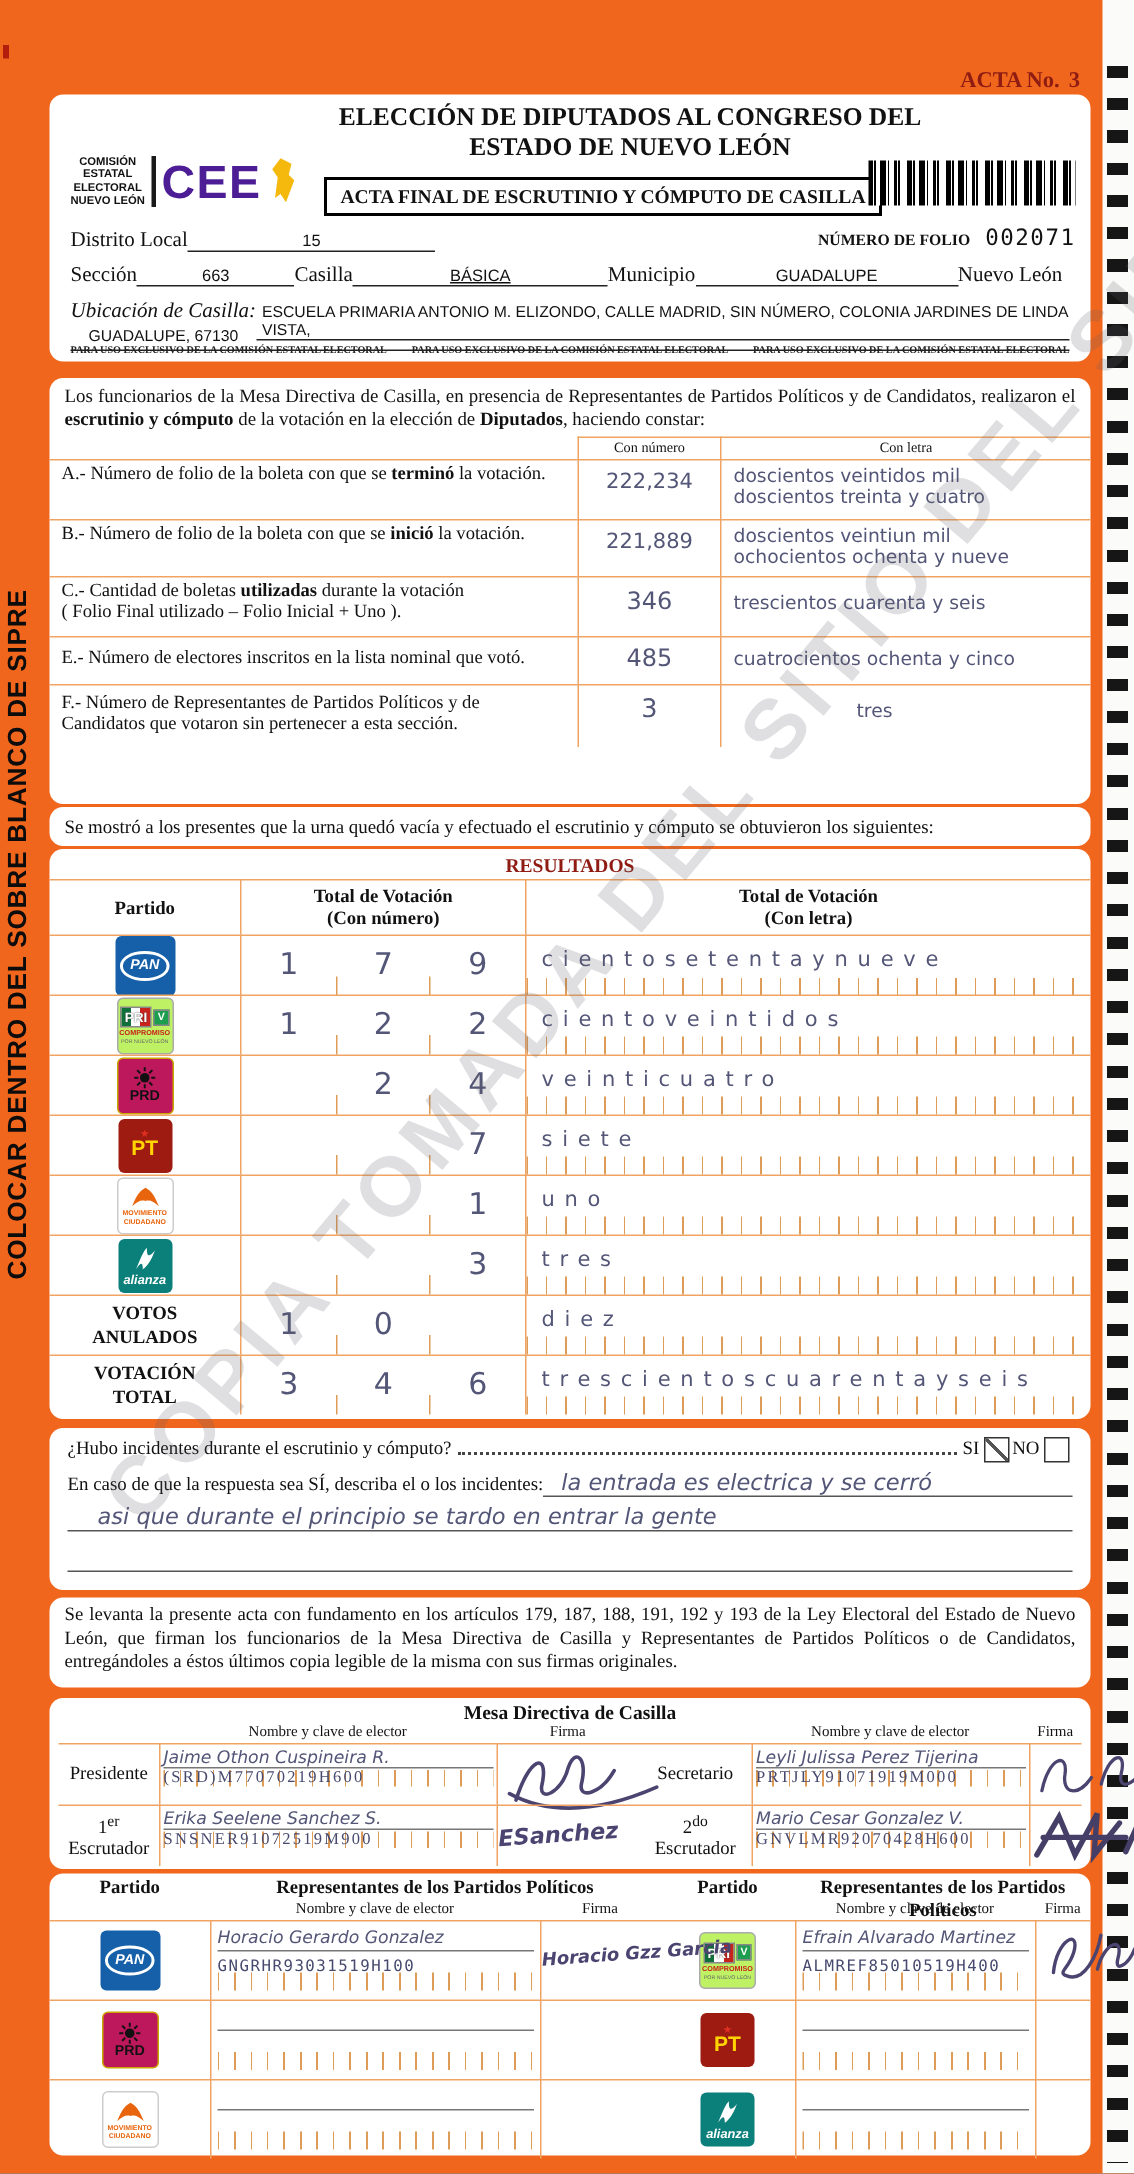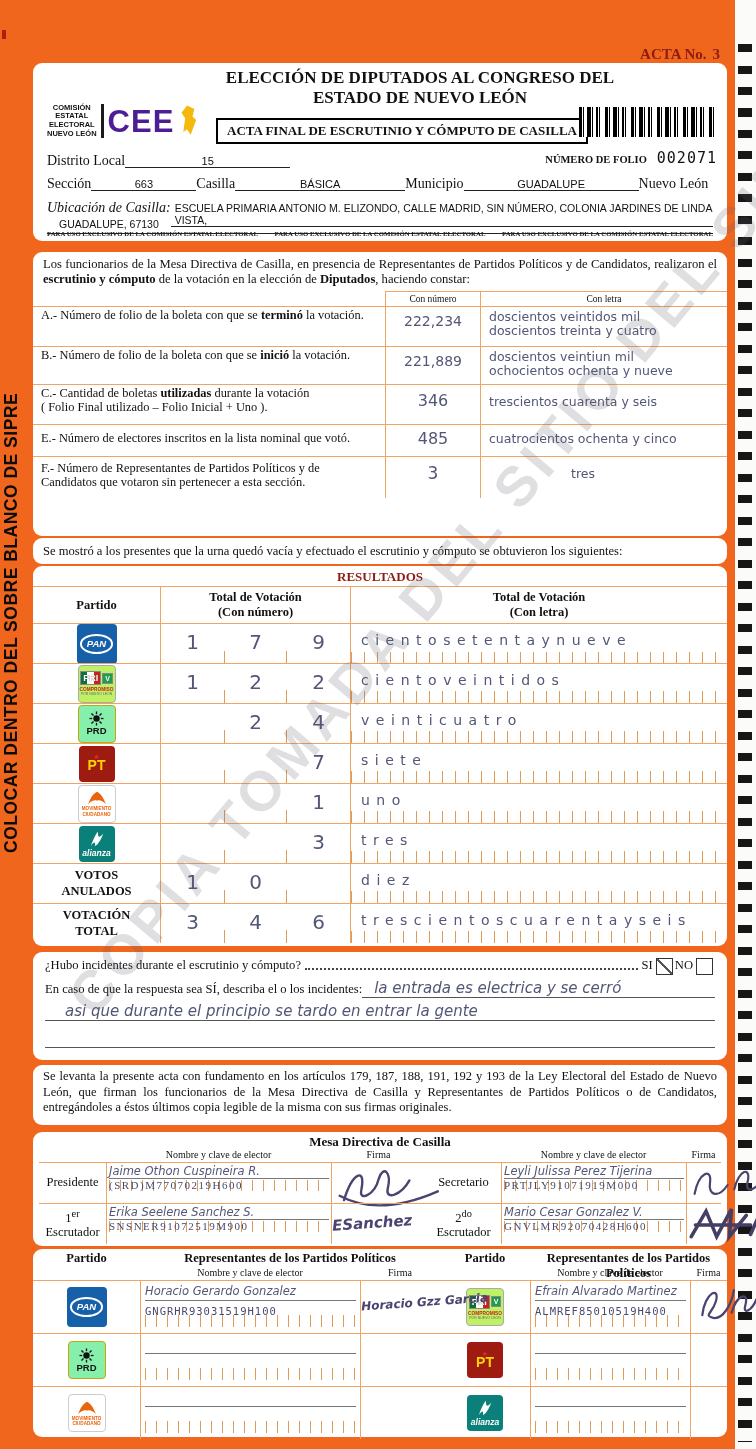--- a/index.html
+++ b/index.html
@@ -93,21 +93,21 @@
   .pan .oval{border:2px solid #fff;border-radius:50%;padding:3px 5px;color:#fff;
         font-weight:bold;font-size:9.5px;font-style:italic;line-height:1;}
   .pri{background:#bef264;border:1px solid #aaa;}
   .pri-top{display:flex;gap:1px;align-items:center;}
   .pri-txt{background:linear-gradient(90deg,#10703c 33%,#fff 33% 66%,#c8241d 66%);
         color:#083; -webkit-text-stroke:0; font-weight:bold;font-size:9px;color:#fff;
         padding:1px 2px;border:0.5px solid #888;text-shadow:0 0 1px #333;}
   .pri-v{background:#1d9e4f;color:#fff;font-weight:bold;font-size:7px;padding:1px 2px;border:0.5px solid #888;}
   .pri-comp{color:#c8241d;font-weight:bold;font-size:4.8px;margin-top:2px;}
   .pri-sub{color:#666;font-size:3.5px;}
-  .prd{background:#86efac;border:1px solid #c9a600;}
+  .prd{background:#be185d;border:1px solid #c9a600;}
   .prd-txt{font-weight:bold;font-size:9.5px;color:#111;line-height:1;}
   .pt{background:#9e1b12;}
   .pt-star{color:#e03023;font-size:7px;line-height:3px;}
   .pt-txt{color:#ffd400;font-weight:bold;font-size:14px;line-height:1;}
   .mc{background:#fff;border:1px solid #ccc;}
   .mc-txt{color:#e8650d;font-weight:bold;font-size:4.6px;text-align:center;line-height:1.1;}
   .na{background:#0b7f7a;}
   .na-txt{color:#fff;font-weight:bold;font-size:8.5px;font-style:italic;}
   
   .ic{top:952px;height:108px;padding:6px 12px;}
@@ -196,21 +196,21 @@
       <span class="folio-val">002071</span>
     </div>
     <div class="h-line l-dist">
       <span>Distrito Local</span>
       <span class="fill" style="width:165px;">15</span>
     </div>
     <div class="h-line l-secc">
       <span>Sección</span>
       <span class="fill" style="width:105px;">663</span>
       <span>Casilla</span>
-      <span class="fill" style="width:170px;">BÁSICA</span>
+      <span class="fill" style="width:170px;text-decoration:underline;">BÁSICA</span>
       <span>Municipio</span>
       <span class="fill" style="width:175px;">GUADALUPE</span>
       <span>Nuevo León</span>
     </div>
     <div class="h-line l-ubic">
       <span style="white-space:nowrap;font-style:italic;">Ubicación de Casilla:</span>
       <span class="fill" style="flex:1;text-align:left;padding-left:4px;font-size:10.5px;">ESCUELA PRIMARIA ANTONIO M. ELIZONDO, CALLE MADRID, SIN NÚMERO, COLONIA JARDINES DE LINDA VISTA,</span>
     </div>
     <div class="l-ubic2" style="position:absolute;">GUADALUPE, 67130</div>
     <div class="excl">

